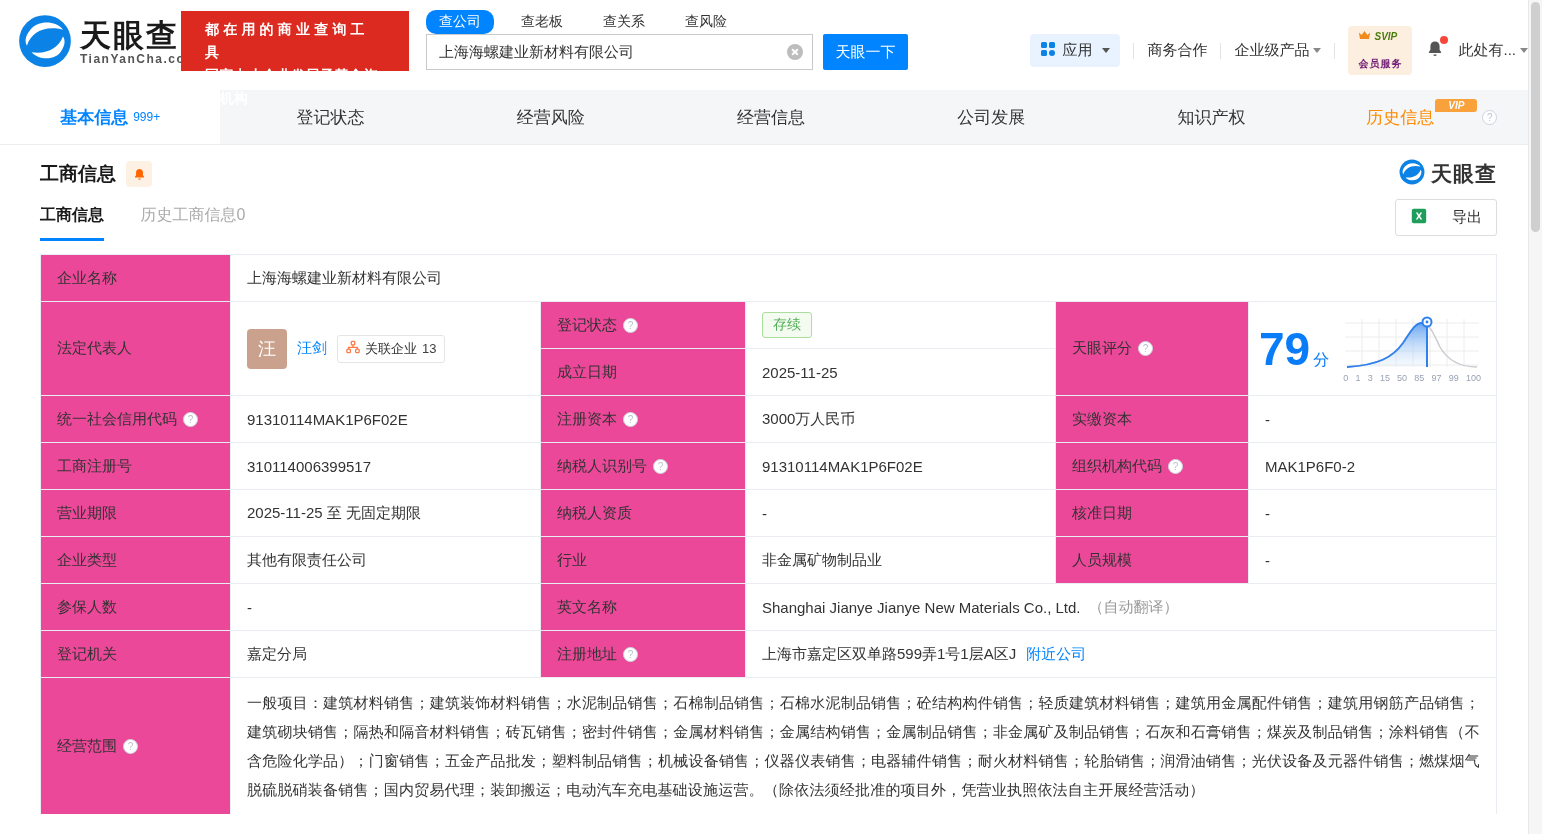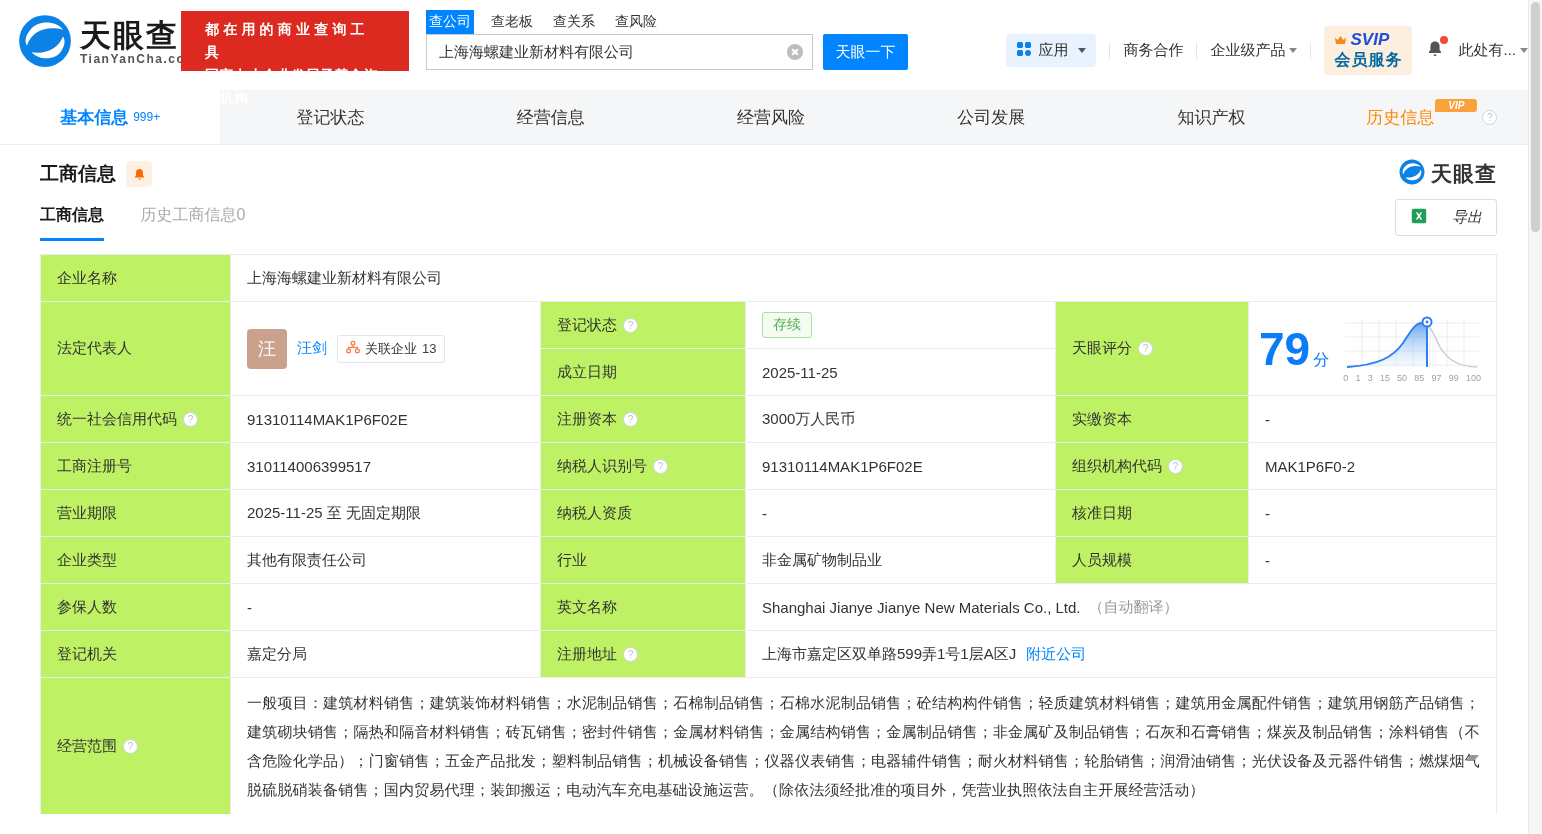--- a/index.html
+++ b/index.html
@@ -12,21 +12,21 @@
   .logo { position:absolute; left:18px; top:14px; display:flex; align-items:center; gap:8px; }
   .logo-text .cn { font-size:31px; font-weight:bold; color:#1a1a1a; letter-spacing:2px; line-height:32px; }
   .logo-text .en { font-size:12px; color:#555; letter-spacing:1.5px; font-weight:bold; }
   .promo { position:absolute; left:181px; top:11px; width:228px; height:60px; background:#dc2a20;
     color:#fff; font-size:14px; font-weight:bold; padding:7px 24px; line-height:23px; }
   .promo .l1 { letter-spacing:4.2px; }
   .promo .l2 { letter-spacing:0.4px; }
 
   .search-block { position:absolute; left:426px; top:8px; width:482px; }
   .search-tabs { display:flex; align-items:flex-end; height:26px; font-size:14px; }
-  .stab { padding:3px 3px; cursor:pointer; color:#333; }
+  .stab { padding:3px 13px; cursor:pointer; color:#333;border-radius:10px; }
   .stab.active { background:#0084ff; color:#fff; }
   .stab + .stab { margin-left:14px; }
   .search-row { display:flex; margin-top:0; }
   .search-input-wrap { position:relative; width:387px; }
   .search-input-wrap input { width:100%; height:36px; border:1px solid #c9c9c9; padding:0 34px 0 12px;
     font-size:15px; color:#333; outline:none; font-family:inherit; }
   .clear-ic { position:absolute; right:10px; top:10px; width:16px; height:16px; border-radius:50%;
     background:#bdbdbd; cursor:pointer; }
   .clear-ic::before,.clear-ic::after { content:""; position:absolute; left:7px; top:4px; width:2px; height:8px;
     background:#fff; }
@@ -38,22 +38,22 @@
   .top-right { position:absolute; right:14px; top:26px; display:flex; align-items:center; gap:13px;
     font-size:15px; color:#333; }
   .vdiv { width:1px; height:16px; background:#e3e3e3; }
   .apps-chip { display:flex; align-items:center; gap:6px; background:#e9f3ff; border-radius:4px;
     padding:7px 10px; cursor:pointer; }
   .caret { display:inline-block; width:0; height:0; border-left:4px solid transparent;
     border-right:4px solid transparent; border-top:5px solid #888; margin-left:4px; }
   .caret.blue { border-top-color:#555; }
   .menu-item { cursor:pointer; display:flex; align-items:center; }
   .svip { background:#fcefe0; border-radius:4px; padding:4px 10px; text-align:center; cursor:pointer; }
-  .svip .t { display:flex; align-items:center; gap:3px; font-size:17px; font-weight:bold; color:#1d4ed8; font-style:italic; }
-  .svip .b { font-size:16px; font-weight:bold; color:#0369a1; letter-spacing:1px; }
+  .svip .t { display:flex; align-items:center; gap:3px; font-size:10px; font-weight:bold; color:#4d7c0f; font-style:italic; }
+  .svip .b { font-size:10px; font-weight:bold; color:#701a75; letter-spacing:1px;margin-top:15px; }
   .bell-wrap { position:relative; cursor:pointer; }
   .red-dot { position:absolute; right:-3px; top:-3px; width:8px; height:8px; border-radius:50%; background:#f5483b; }
 
   
   .main-tabs { display:flex; height:55px; background:#f5f6f7; border-bottom:1px solid #ededed; }
   .mtab { flex:1; display:flex; align-items:center; justify-content:center; font-size:17px; color:#333;
     cursor:pointer; position:relative; }
   .mtab.active { background:#fff; color:#0084ff; font-weight:bold; }
   .mtab .cnt { font-size:12px; color:#0084ff; margin-left:5px; font-weight:normal; }
   .mtab.history { color:#ff8a00; }
@@ -72,29 +72,29 @@
     align-items:center; justify-content:center; cursor:pointer; }
   .watermark { display:flex; align-items:center; gap:6px; }
   .watermark .wm-text { font-size:21px; font-weight:bold; color:#333; letter-spacing:1px; }
 
   .subtab-row { position:relative; margin-top:16px; padding:0 45px 0 40px; height:36px; }
   .subtab { display:inline-block; font-size:16px; color:#1a1a1a; padding-bottom:12px; cursor:pointer; }
   .subtab.active { border-bottom:3px solid #0084ff; font-weight:bold; }
   .subtab.dim { color:#aaa; margin-left:32px; font-weight:normal; }
   .export-btn { position:absolute; right:45px; top:-6px; display:flex; align-items:center; gap:24px;
     border:1px solid #ddd; border-radius:3px; padding:7px 14px; font-size:15px; color:#333;
-    background:#fff; cursor:pointer;font-style:italic; }
+    background:#fff; cursor:pointer; }
 
   
   .tbl { margin:13px 45px 0 40px; border:1px solid #e9edf2; border-bottom:none; }
   .row { display:grid; grid-template-columns:190px 310px 205px 310px 193px 1fr; }
   .cell { min-height:47px; display:flex; align-items:center; padding:6px 16px;
     border-right:1px solid #e9edf2; border-bottom:1px solid #e9edf2; font-size:15px; }
   .cell.last { border-right:none; }
-  .c-label { background:#bef264; color:#333; }
+  .c-label { background:#ec4899; color:#333; }
   .row2 { grid-template-rows:47px 47px; }
   .span2 { grid-row:1 / 3; }
   .r2c1 { grid-row:2; grid-column:3; }
   .r2c2 { grid-row:2; grid-column:4; }
   .legal-wrap { display:flex; align-items:center; gap:10px; }
   .avatar { width:40px; height:40px; border-radius:4px; background:#c9a18c; color:#fff; font-size:18px;
     display:flex; align-items:center; justify-content:center; cursor:pointer; flex:none; }
   a.blue-link { color:#0084ff; text-decoration:none; cursor:pointer; }
   .related-badge { display:flex; align-items:center; gap:5px; border:1px solid #e5e5e5; border-radius:3px;
     padding:4px 8px; font-size:13px; cursor:pointer; background:#fff; }
@@ -203,24 +203,24 @@
 
   <nav class="main-tabs">
     <div class="mtab active">
       <span>基本信息</span>
       <span class="cnt">999+</span>
     </div>
     <div class="mtab">
         <span>登记状态</span>
       </div>
     <div class="mtab">
+        <span>经营风险</span>
+      </div>
+    <div class="mtab">
         <span>经营信息</span>
-      </div>
-    <div class="mtab">
-        <span>经营风险</span>
       </div>
     <div class="mtab">
         <span>公司发展</span>
       </div>
     <div class="mtab">
         <span>知识产权</span>
       </div>
     <div class="mtab history">
       <span>历史信息</span>
       <span class="vip-badge">VIP</span>

